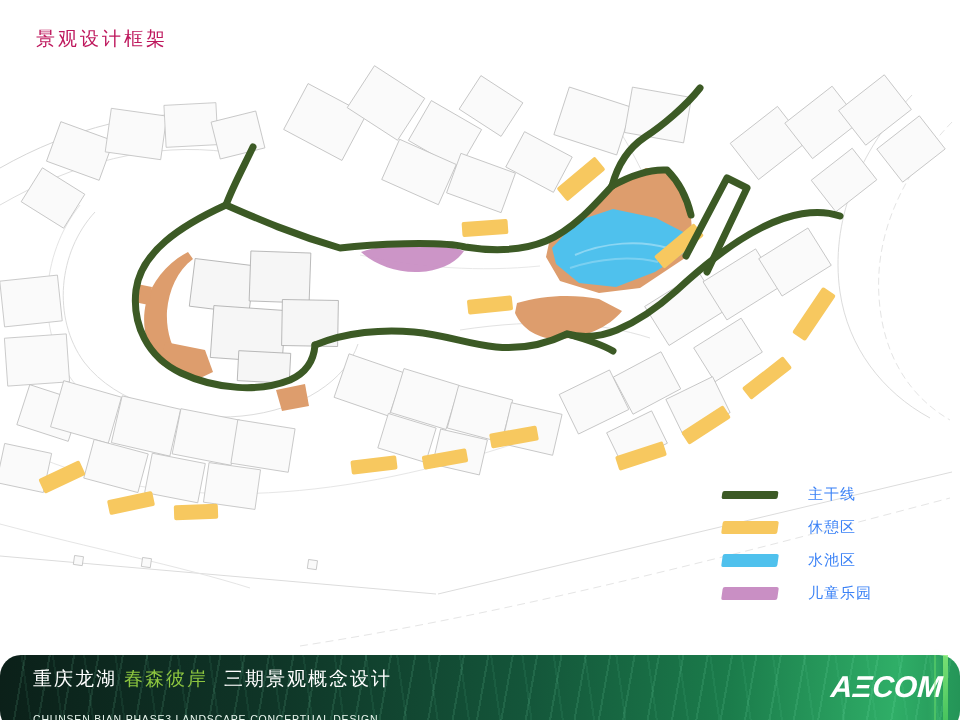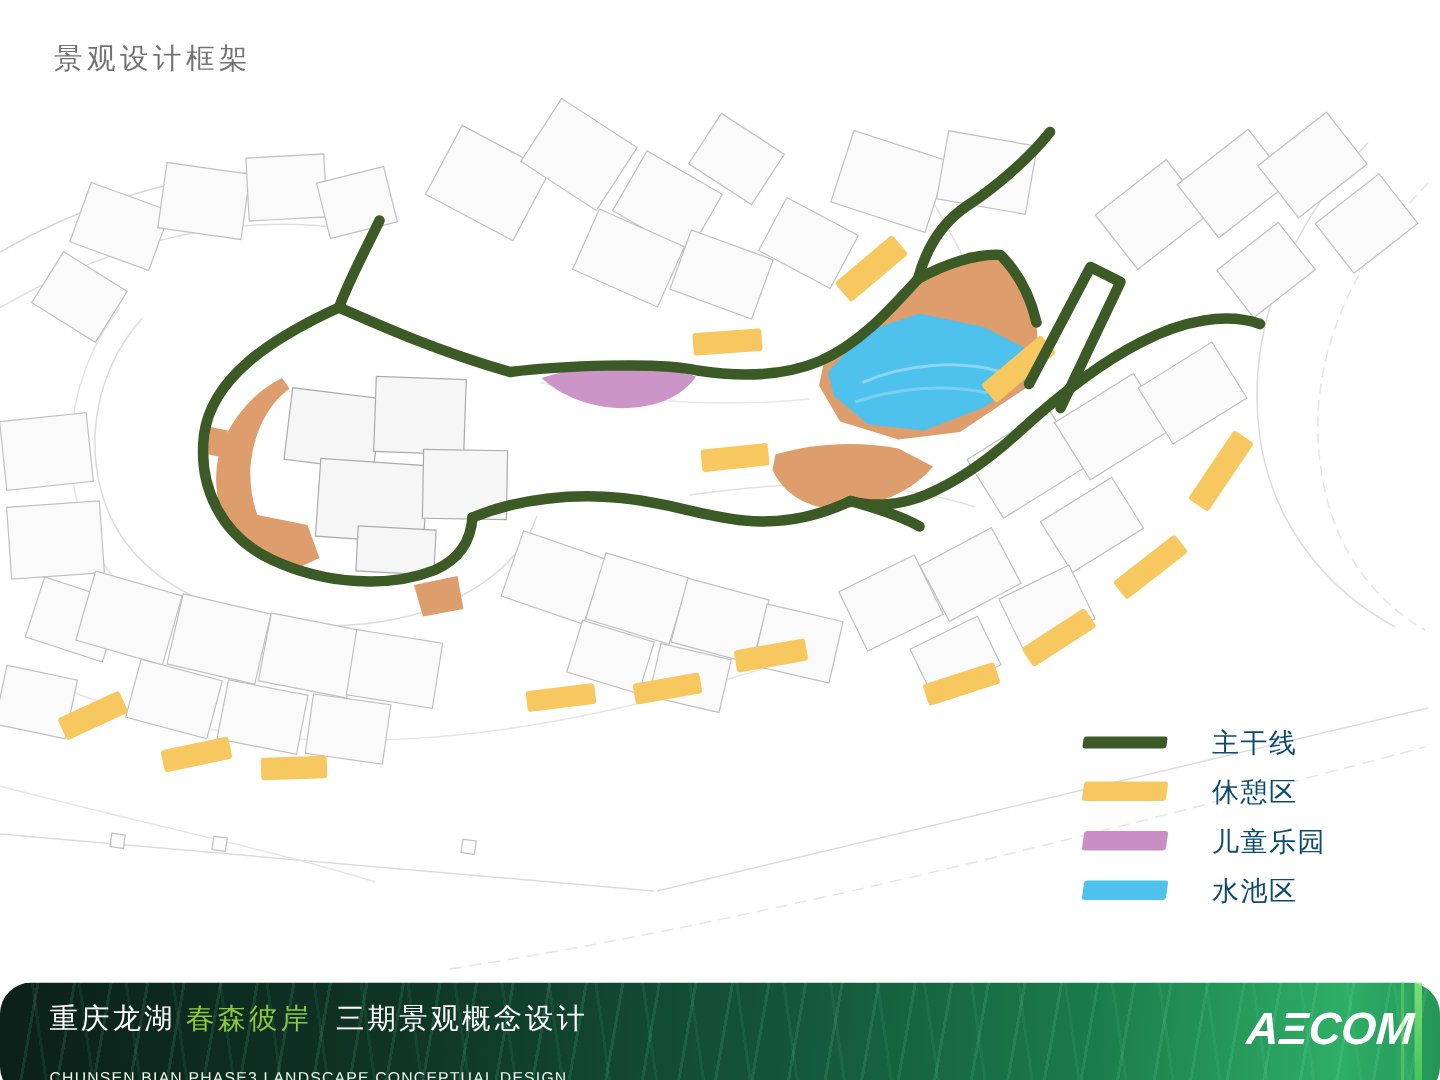--- a/index.html
+++ b/index.html
@@ -2,30 +2,30 @@
 <html><head>
 <meta charset="utf-8">
 <style>
   html,body{margin:0;padding:0;background:#e9e9e9;}
   .slide{
     position:relative;width:960px;height:720px;background:#ffffff;
     overflow:hidden;font-family:"Liberation Sans",sans-serif;margin:0 auto;
   }
   .page-title{
     position:absolute;left:36px;top:26px;font-size:19px;font-weight:500;
-    letter-spacing:3px;color:#737373;
+    letter-spacing:3px;color:#be185d;
   }
   svg.map{position:absolute;left:0;top:0;}
   
   .legend{position:absolute;left:722px;top:478px;width:210px;}
   .legend-row{display:flex;align-items:center;height:33px;}
   .legend-swatch{width:56px;border-radius:2px;transform:skewX(-8deg);flex:0 0 56px;}
   .legend-swatch.line{height:8px;}
   .legend-swatch.area{height:13px;}
-  .legend-label{margin-left:30px;font-size:18px;color:#0c4a6e;letter-spacing:1px;white-space:nowrap;}
+  .legend-label{margin-left:30px;font-size:15px;color:#3b82f6;letter-spacing:1px;white-space:nowrap;}
   
   .footer{
     position:absolute;left:0;top:655px;width:960px;height:77px;
     background:
       repeating-linear-gradient(100deg, rgba(150,255,205,0.10) 0 2px, transparent 2px 24px),
       repeating-linear-gradient(82deg, rgba(120,235,185,0.07) 0 2px, transparent 2px 31px),
       linear-gradient(93deg,#0b2019 0%,#0f3527 28%,#14563a 55%,#1b7c4b 76%,#2fae67 93%,#249457 100%);
     border-radius: 21px;
   }
   .footer::before{
@@ -175,26 +175,26 @@
   <div class="legend" id="legend">
       <div class="legend-row">
         <div class="legend-swatch line" style="background: rgb(60, 90, 37);"></div>
         <span class="legend-label">主干线</span>
       </div>
       <div class="legend-row">
         <div class="legend-swatch area" style="background: rgb(247, 200, 95);"></div>
         <span class="legend-label">休憩区</span>
       </div>
       <div class="legend-row">
+        <div class="legend-swatch area" style="background: rgb(79, 193, 237);"></div>
+        <span class="legend-label">水池区</span>
+      </div>
+      <div class="legend-row">
         <div class="legend-swatch area" style="background: rgb(201, 143, 196);"></div>
         <span class="legend-label">儿童乐园</span>
-      </div>
-      <div class="legend-row">
-        <div class="legend-swatch area" style="background: rgb(79, 193, 237);"></div>
-        <span class="legend-label">水池区</span>
       </div>
     </div>
 
   <div class="footer">
     <div class="footer-cn">
       <span>重庆龙湖</span><span class="hl" style="color: rgb(141, 198, 63);">春森彼岸</span><span class="seg2">三期景观概念设计</span>
     </div>
     <div class="footer-en">CHUNSEN BIAN PHASE3  LANDSCAPE  CONCEPTUAL DESIGN</div>
     <div class="aecom" id="aecom">AΞCOM</div>
   </div>

